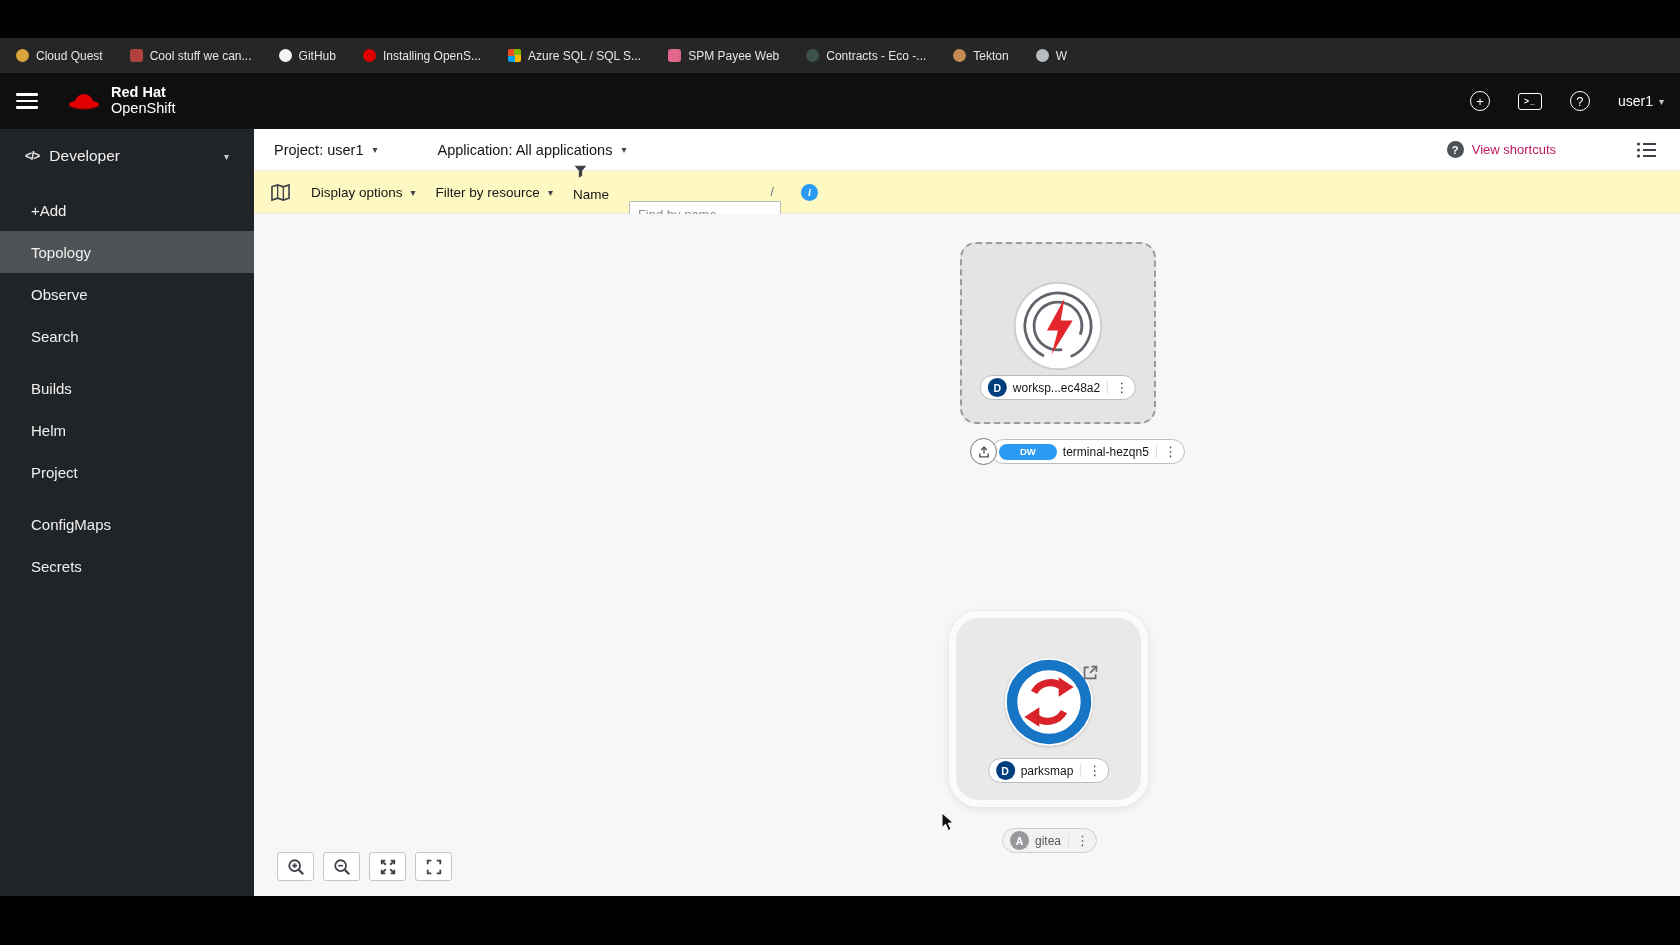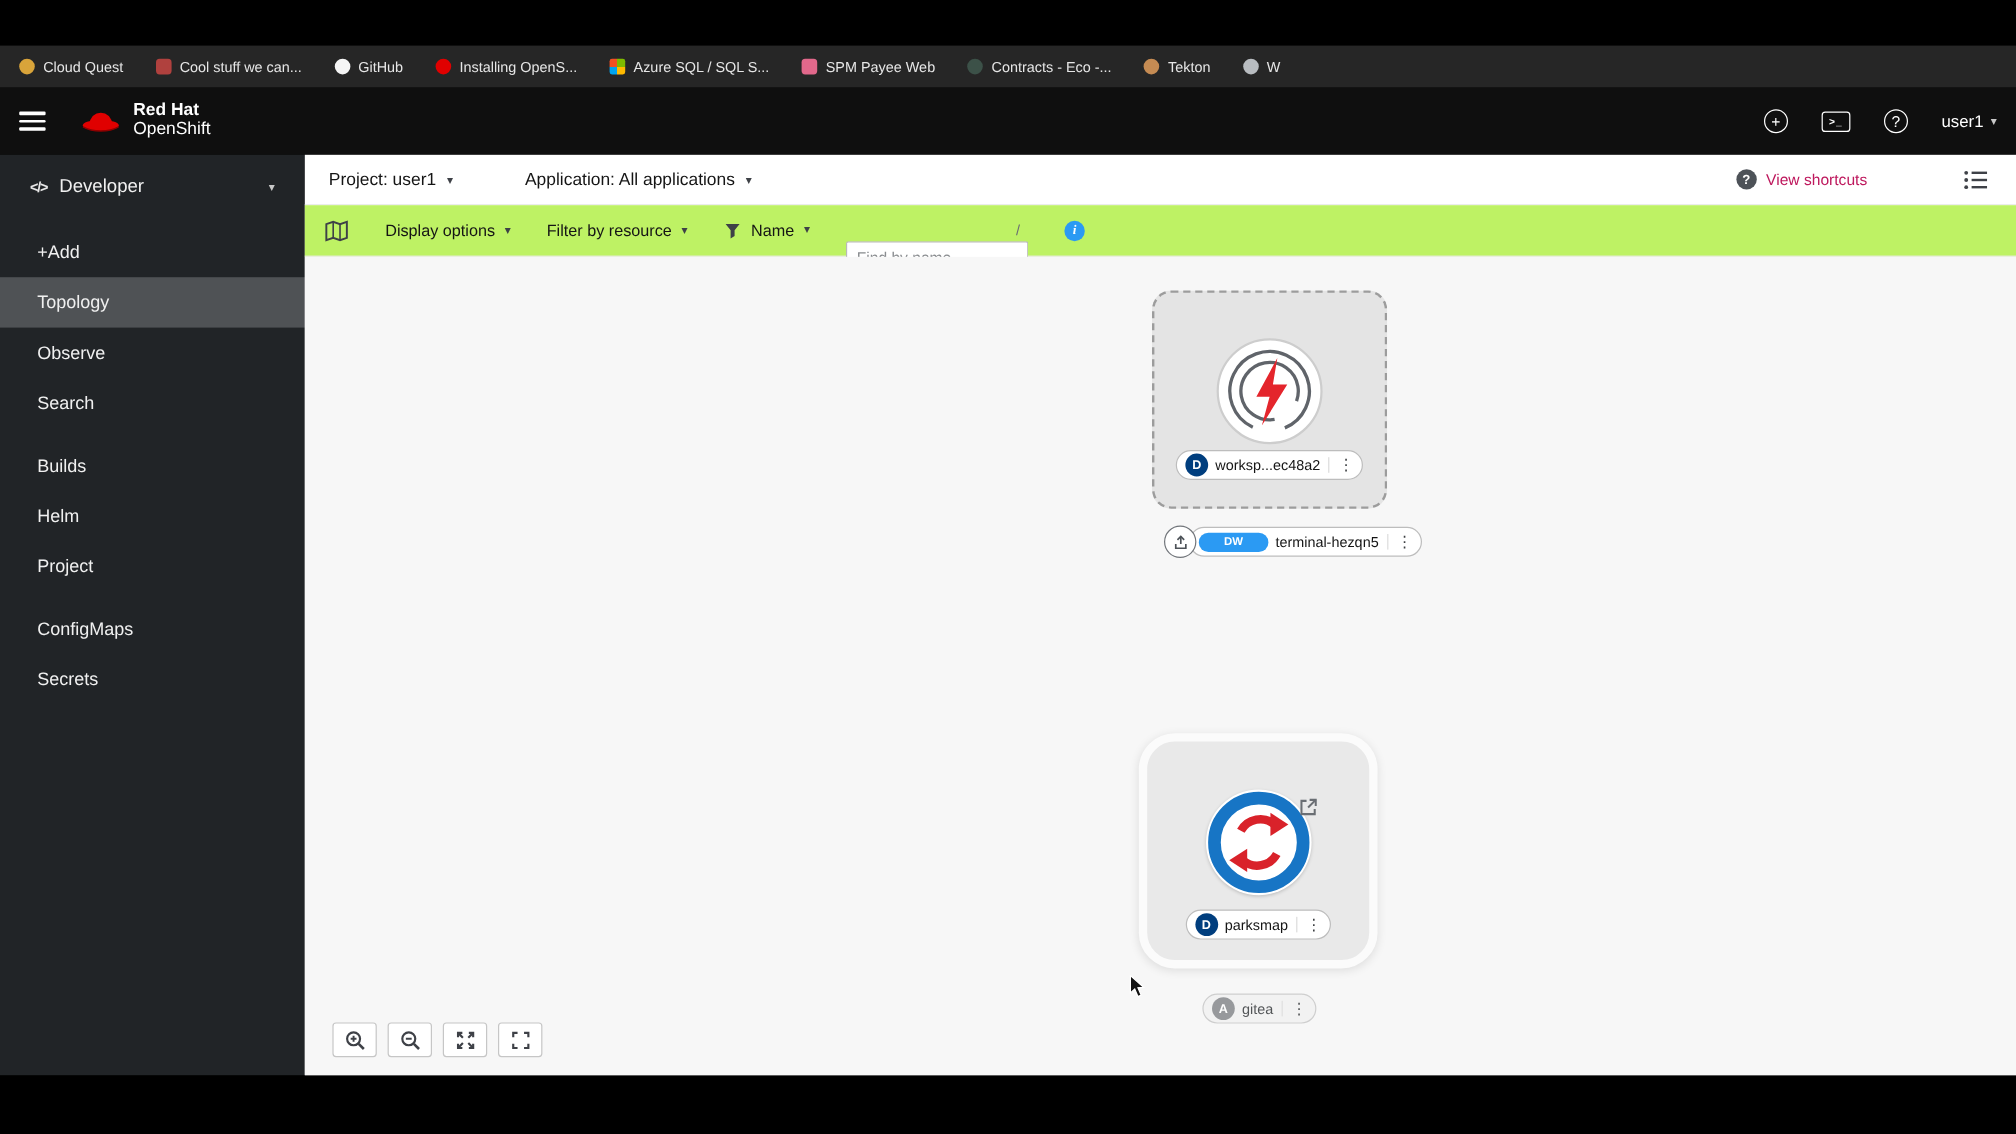--- a/index.html
+++ b/index.html
@@ -50,24 +50,24 @@
 
   .context-bar { height:42px; display:flex; align-items:center; padding:0 20px; border-bottom:1px solid #ececec; font-size:14.5px; color:#151515; }
   .switcher { display:flex; align-items:center; gap:9px; cursor:pointer; }
   .switcher + .switcher { margin-left:60px; }
   .cb-right { margin-left:auto; display:flex; align-items:center; }
   .view-shortcuts { display:flex; align-items:center; gap:8px; font-size:13px; cursor:pointer; }
   .help-dot { width:17px; height:17px; background:#4d5258; color:#fff; border-radius:50%;
               display:flex; align-items:center; justify-content:center; font-size:11px; font-weight:bold; }
   .list-toggle { margin-left:80px; margin-right:4px; cursor:pointer; display:flex; }
 
-  .toolbar { height:43px; display:flex; align-items:center; gap:30px; padding:0 16px; border-bottom:1px solid #ececec; font-size:13.5px; color:#151515; background:#bef264; }
+  .toolbar { height:43px; display:flex; align-items:center; gap:20px; padding:0 16px; border-bottom:1px solid #ececec; font-size:13.5px; color:#151515; background:#fef9c3; }
   .tb-icon { display:flex; cursor:pointer; }
   .tb-drop { display:flex; align-items:center; gap:8px; cursor:pointer; }
-  .name-group { display:flex; gap:8px; cursor:pointer; }
+  .name-group { display:flex; gap:8px; cursor:pointer;flex-direction:column; }
   .find-wrap { position:relative; display:flex; align-items:center; }
   .find-input { width:152px; height:27px; border:1px solid #b9b9b9; border-bottom-color:#6a6e73; border-radius:2px;
                 padding:0 20px 0 8px; font-size:13px; font-family:Liberation Sans, sans-serif; color:#151515; outline:none;margin-top:44px; }
   .find-input::placeholder { color:#8a8d90; }
   .slash-hint { position:absolute; right:7px; color:#6a6e73; font-size:12px; }
   .info-dot { width:17px; height:17px; border-radius:50%; color:#fff; display:flex; align-items:center; justify-content:center;
               font-size:11px; font-weight:bold; font-family:"Liberation Serif",serif; font-style:italic; cursor:pointer; }
 
   
   .canvas { position:relative; flex:1; background:#f7f7f7; overflow:hidden; }

